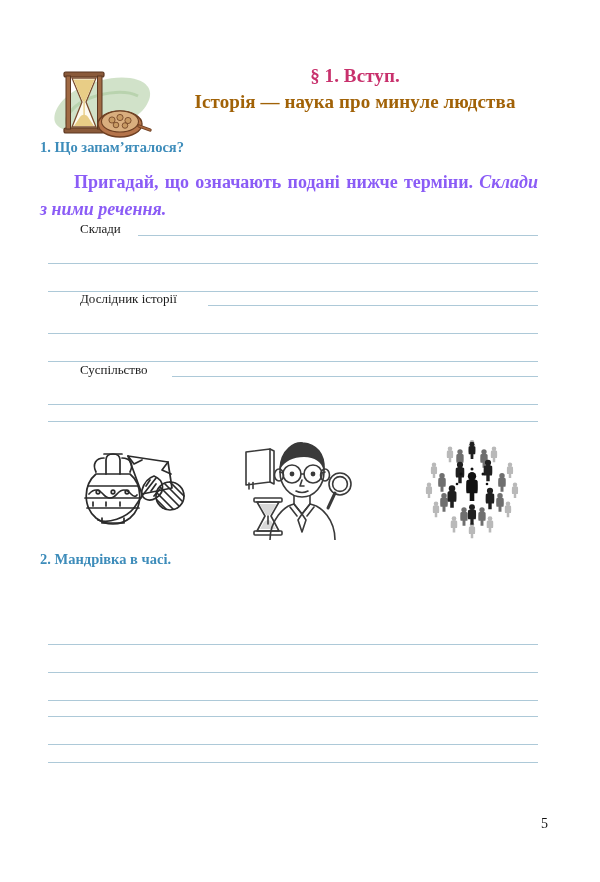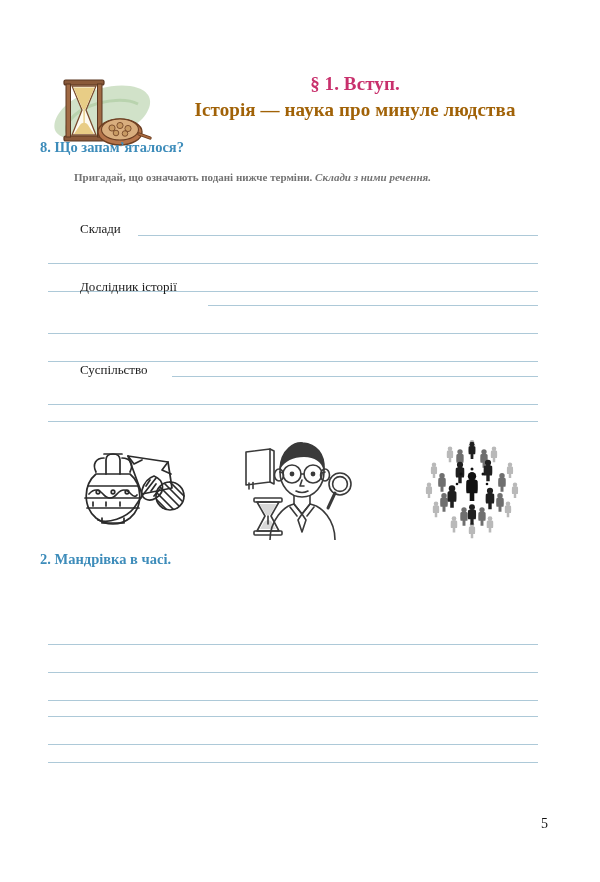--- a/index.html
+++ b/index.html
@@ -21,21 +21,21 @@
     position: relative;
     width: 600px;
     height: 882px;
     box-sizing: border-box;
   }
 
   
   .header {
     position: absolute;
     left: 0;
-    top: 64px;
+    top: 56px;
     width: 600px;
     height: 90px;
   }
   .header-art {
     position: absolute;
     left: 46px;
     top: 6px;
     width: 112px;
     height: 78px;
   }
@@ -74,26 +74,26 @@
     white-space: nowrap;
   }
   #sec1-heading { top: 139px; }
   #sec2-heading { top: 551px; }
 
   
   .task-par {
     position: absolute;
     left: 40px;
     width: 498px;
-    font-size: 11px;
+    font-size: 18px;
     font-weight: bold;
     line-height: 1.52;
     text-align: justify;
     text-indent: 34px;
-    color: #737373;
+    color: #8b5cf6;
   }
   #task1-par { top: 169px; }
   #task2-par { top: 581px; }
   .task-par .em {
     font-style: italic;
   }
 
   
   .rule {
     position: absolute;
@@ -181,32 +181,32 @@
         <path d="M93 64 L104 68" stroke="#a9693f" stroke-width="1.6" stroke-linecap="round"></path>
       </svg>
     </div>
 
     <div class="header-titles">
       <div class="title-line1">§ 1. Вступ.</div>
       <div class="title-line2">Історія — наука про минуле людства</div>
     </div>
   </div>
 
-  <div class="sec-heading" id="sec1-heading">8. Що запам’яталося?</div>
+  <div class="sec-heading" id="sec1-heading">1. Що запам’яталося?</div>
 
   <div class="task-par" id="task1-par">
     <span>Пригадай, що означають подані нижче терміни.</span><span class="em"> Склади з ними речення.</span>
   </div>
 
   <div class="term" style="top: 222px;">Склади</div>
   <div class="rule" style="left:138px; width:400px; top:235px;"></div>
   <div class="rule full" style="top:263px;"></div>
   <div class="rule full" style="top:291px;"></div>
 
-  <div class="term" style="top: 280px;">Дослідник історії</div>
+  <div class="term" style="top: 292px;">Дослідник історії</div>
   <div class="rule" style="left:208px; width:330px; top:305px;"></div>
   <div class="rule full" style="top:333px;"></div>
   <div class="rule full" style="top:361px;"></div>
 
   <div class="term" style="top: 363px;">Суспільство</div>
   <div class="rule" style="left:172px; width:366px; top:376px;"></div>
   <div class="rule full" style="top:404px;"></div>
   <div class="rule full" style="top:421px;"></div>
 
   <div class="illus-row">

